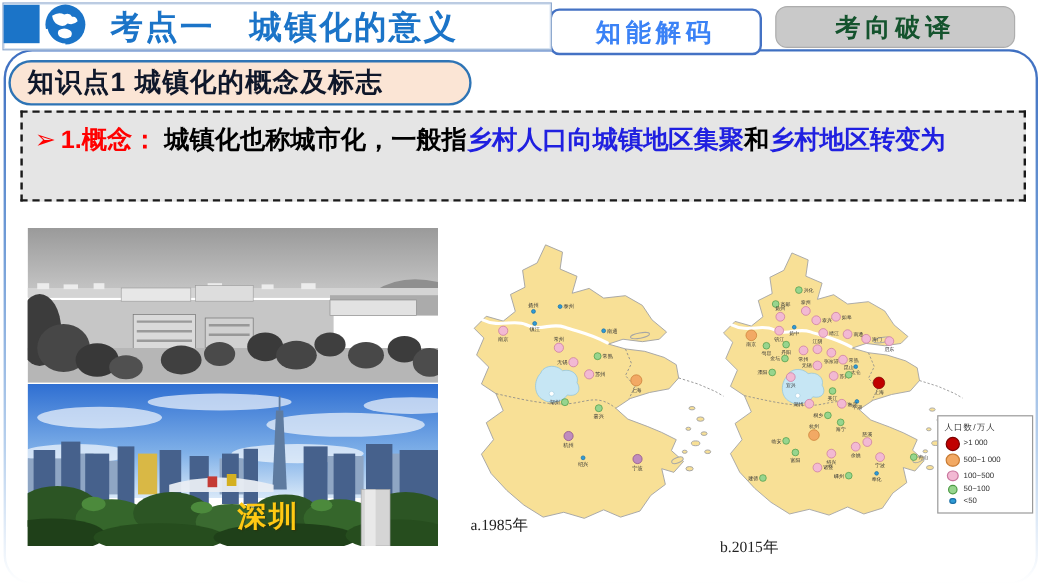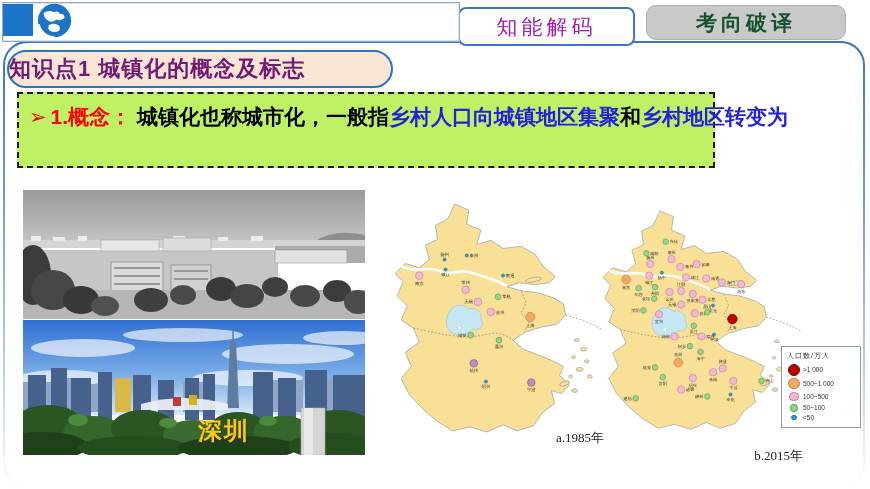--- a/index.html
+++ b/index.html
@@ -15,55 +15,55 @@
                 letter-spacing:2px;z-index:5;white-space:nowrap;}
 
   
   .tab-inactive{position:absolute;left:646px;top:5px;width:198px;height:33px;background:#C9C9C9;
                 border:1px solid #ADADAD;border-radius:10px;z-index:2;
                 display:flex;align-items:center;justify-content:center;
                 font-size:21px;font-weight:bold;color:#14532d;letter-spacing:4px;}
   .tab-active{position:absolute;left:458px;top:7px;width:173px;height:35px;background:#fff;
               border:2px solid #4472C4;border-radius:8px;z-index:3;
               display:flex;align-items:center;justify-content:center;
-              font-size:21px;font-weight:normal;color:#a21caf;letter-spacing:4px;}
+              font-size:21px;font-weight:bold;color:#3b82f6;letter-spacing:4px;}
 
   
   .panel{position:absolute;left:3px;top:41px;width:862px;height:446px;border-radius:24px;
          background:linear-gradient(180deg,#3E6FC1 0%,#6F9BD6 35%,#BAD2EE 75%,#ffffff 100%);
          padding:2px;box-sizing:border-box;z-index:1;}
   .panel-inner{width:100%;height:100%;background:#fff;border-radius:22px;}
 
   
   .kp-badge{position:absolute;left:7px;top:50px;width:386px;height:38px;background:#FBE5D5;
             border:2.5px solid #2E74B5;border-radius:20px;z-index:5;box-sizing:border-box;
-            display:flex;align-items:center;padding-left:0;
-            font-size:22px;font-weight:bold;color:#701a75;letter-spacing:1px;}
-
-  
-  .concept-box{position:absolute;left:17px;top:92px;width:698px;height:76px;background:#bef264;
+            display:flex;align-items:center;padding-left:14px;
+            font-size:22px;font-weight:bold;color:#0f172a;letter-spacing:1px;}
+
+  
+  .concept-box{position:absolute;left:17px;top:92px;width:838px;height:76px;background:#e5e5e5;
                border:2px dashed #1a1a1a;box-sizing:border-box;z-index:5;
                padding:7px 10px 0 10px;font-size:21px;font-weight:bold;line-height:31px;}
   .concept-line{white-space:nowrap;}
   .concept-line .bullet{margin-right:4px;}
 
   
   .photo{position:absolute;left:23px;width:342px;z-index:5;line-height:0;}
   .photo svg{display:block;}
   .shenzhen-label{position:absolute;left:175px;top:99px;font-size:24px;font-weight:bold;
                   color:#FFC913;text-shadow:1px 1px 1px rgba(60,40,0,.45);letter-spacing:2px;line-height:1;}
 
   
   .map{position:absolute;z-index:5;}
   .land{fill:#F8E096;stroke:#A6A6A6;stroke-width:.8;}
   .river{fill:none;stroke:#fff;stroke-width:2.6;stroke-linecap:round;}
   .lake{fill:#C6E6F4;stroke:#8FC2DB;stroke-width:.6;}
   .dash{fill:none;stroke:#8a8a8a;stroke-width:.7;stroke-dasharray:2 1.6;}
   .city-label{font-size:4.3px;fill:#333;font-family:"Liberation Sans",sans-serif;}
-  .map-caption{position:absolute;z-index:5;text-align:right;font-family:"Liberation Serif",serif;
+  .map-caption{position:absolute;z-index:5;text-align:left;font-family:"Liberation Serif",serif;
                font-size:13px;color:#222;}
 
   
   .legend{position:absolute;left:781px;top:346px;width:80px;background:#fff;border:1px solid #999;
           z-index:6;box-sizing:border-box;padding:4px 4px 3px 5px;}
   .legend-title{font-size:7px;color:#333;letter-spacing:1px;margin-bottom:2px;}
   .legend-row{display:flex;align-items:center;margin:2.5px 0;}
   .legend-dot-cell{width:14px;display:flex;justify-content:center;align-items:center;}
   .legend-dot{border-radius:50%;}
   .legend-label{font-size:6.5px;color:#333;margin-left:2px;}
@@ -100,20 +100,21 @@
   </svg>
 
   <div class="header-box"></div>
   <div class="header-block"></div>
   <svg class="globe" viewBox="0 0 40 40">
     <circle cx="20" cy="20" r="18" fill="#1B74C8"></circle>
     <path d="M8,12 Q14,8 19,11 Q24,9 26,13 Q30,12 31,17 Q27,21 22,19 Q18,23 13,20 Q9,18 8,12 Z" fill="#fff"></path>
     <path d="M14,25 Q19,22 24,25 Q27,27 25,31 Q20,34 15,31 Q12,28 14,25 Z" fill="#fff"></path>
     <path d="M3,24 A18 18 0 0 0 20,38" fill="none" stroke="#fff" stroke-width="2"></path>
   </svg>
+  <div class="header-title">考点一　城镇化的意义</div>
 
   <div class="tab-inactive">考向破译</div>
   <div class="tab-active">知能解码</div>
 
   <div class="panel">
       <div class="panel-inner"></div>
     </div>
 
   <div class="kp-badge">知识点1 城镇化的概念及标志</div>
 

